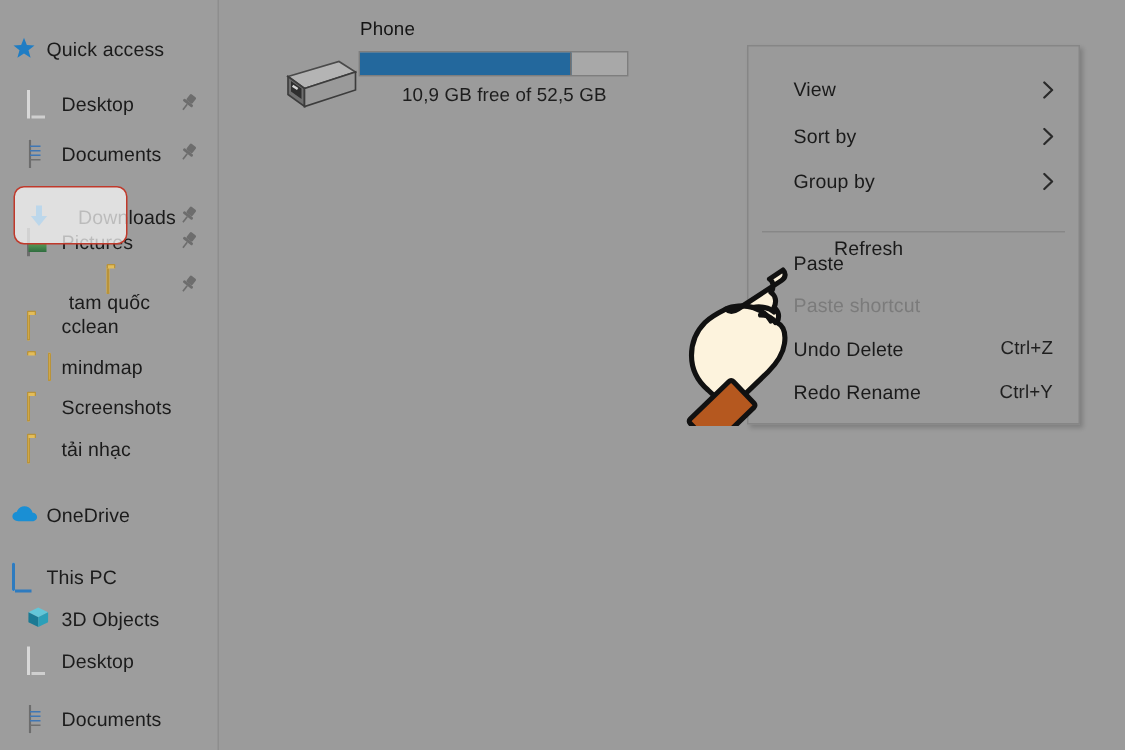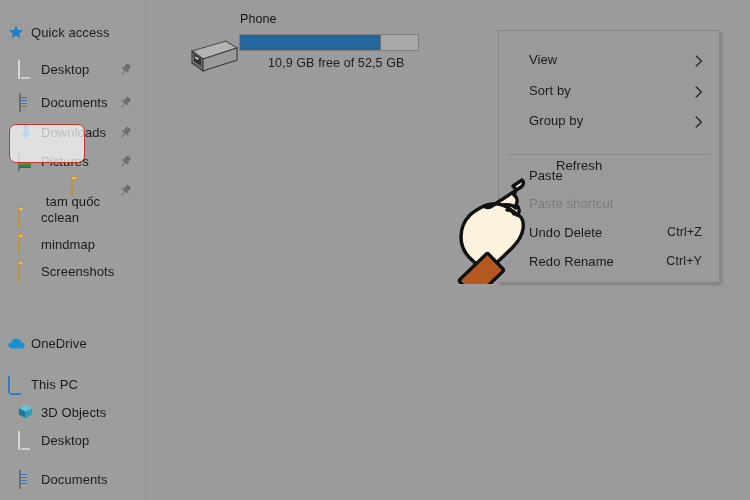--- a/index.html
+++ b/index.html
@@ -291,21 +291,21 @@
         <span class="nav-ico"><span class="ico-doc"></span></span>
         <span class="nav-label">Documents</span>
         <span class="nav-pin"><svg viewBox="0 0 13 13" width="13" height="13">
             <g fill="#6d6d6d" transform="rotate(38 6.5 6.5)">
               <rect x="4" y="0.6" width="5" height="5.2" rx="1"></rect>
               <rect x="2.6" y="5.8" width="7.8" height="1.9" rx="0.8"></rect>
               <rect x="6" y="7.7" width="1.1" height="4.6"></rect>
             </g>
           </svg></span>
       </div>
-      <div class="nav-item lvl1" style="top: 120px;">
+      <div class="nav-item lvl1" style="top: 132px; gap: 11px;">
         <span class="nav-ico"><svg viewBox="0 0 16 16" width="16" height="16">
             <path d="M6 1 h4 v7 h3.4 L8 14.6 L2.6 8 H6 Z" fill="#1f7dc4"></path>
           </svg></span>
         <span class="nav-label">Downloads</span>
         <span class="nav-pin"><svg viewBox="0 0 13 13" width="13" height="13">
             <g fill="#6d6d6d" transform="rotate(38 6.5 6.5)">
               <rect x="4" y="0.6" width="5" height="5.2" rx="1"></rect>
               <rect x="2.6" y="5.8" width="7.8" height="1.9" rx="0.8"></rect>
               <rect x="6" y="7.7" width="1.1" height="4.6"></rect>
             </g>
@@ -330,27 +330,31 @@
               <rect x="4" y="0.6" width="5" height="5.2" rx="1"></rect>
               <rect x="2.6" y="5.8" width="7.8" height="1.9" rx="0.8"></rect>
               <rect x="6" y="7.7" width="1.1" height="4.6"></rect>
             </g>
           </svg></span>
       </div>
       <div class="nav-item lvl1" style="top: 205px;">
         <span class="nav-ico"><span class="ico-folder"></span></span>
         <span class="nav-label">cclean</span>
       </div>
-      <div class="nav-item lvl1" style="top: 232px;">
+      <div class="nav-item lvl1" style="top: 232px; text-align: right;">
         <span class="nav-ico"><span class="ico-folder"></span></span>
         <span class="nav-label">mindmap</span>
       </div>
       <div class="nav-item lvl1" style="top: 259px;">
         <span class="nav-ico"><span class="ico-folder"></span></span>
         <span class="nav-label">Screenshots</span>
+      </div>
+      <div class="nav-item lvl1" style="top: 287px;">
+        <span class="nav-ico"><span class="ico-folder"></span></span>
+        <span class="nav-label">tải nhạc</span>
       </div>
       <div class="nav-item lvl0" style="top: 331px;">
         <span class="nav-ico"><svg viewBox="0 0 18 12" width="17" height="11">
             <path d="M4.4 11.5 C1.9 11.5 0 9.9 0 7.9 C0 6.2 1.4 4.8 3.3 4.5 C4 2.2 6.2 .6 8.8 .6 C11.6 .6 14 2.5 14.6 5 C16.5 5.3 18 6.7 18 8.4 C18 10.1 16.4 11.5 14.4 11.5 Z" fill="#1a8fd4"></path>
           </svg></span>
         <span class="nav-label">OneDrive</span>
       </div>
       <div class="nav-item lvl0" style="top: 372px;">
         <span class="nav-ico"><span class="ico-pc"></span></span>
         <span class="nav-label">This PC</span>

